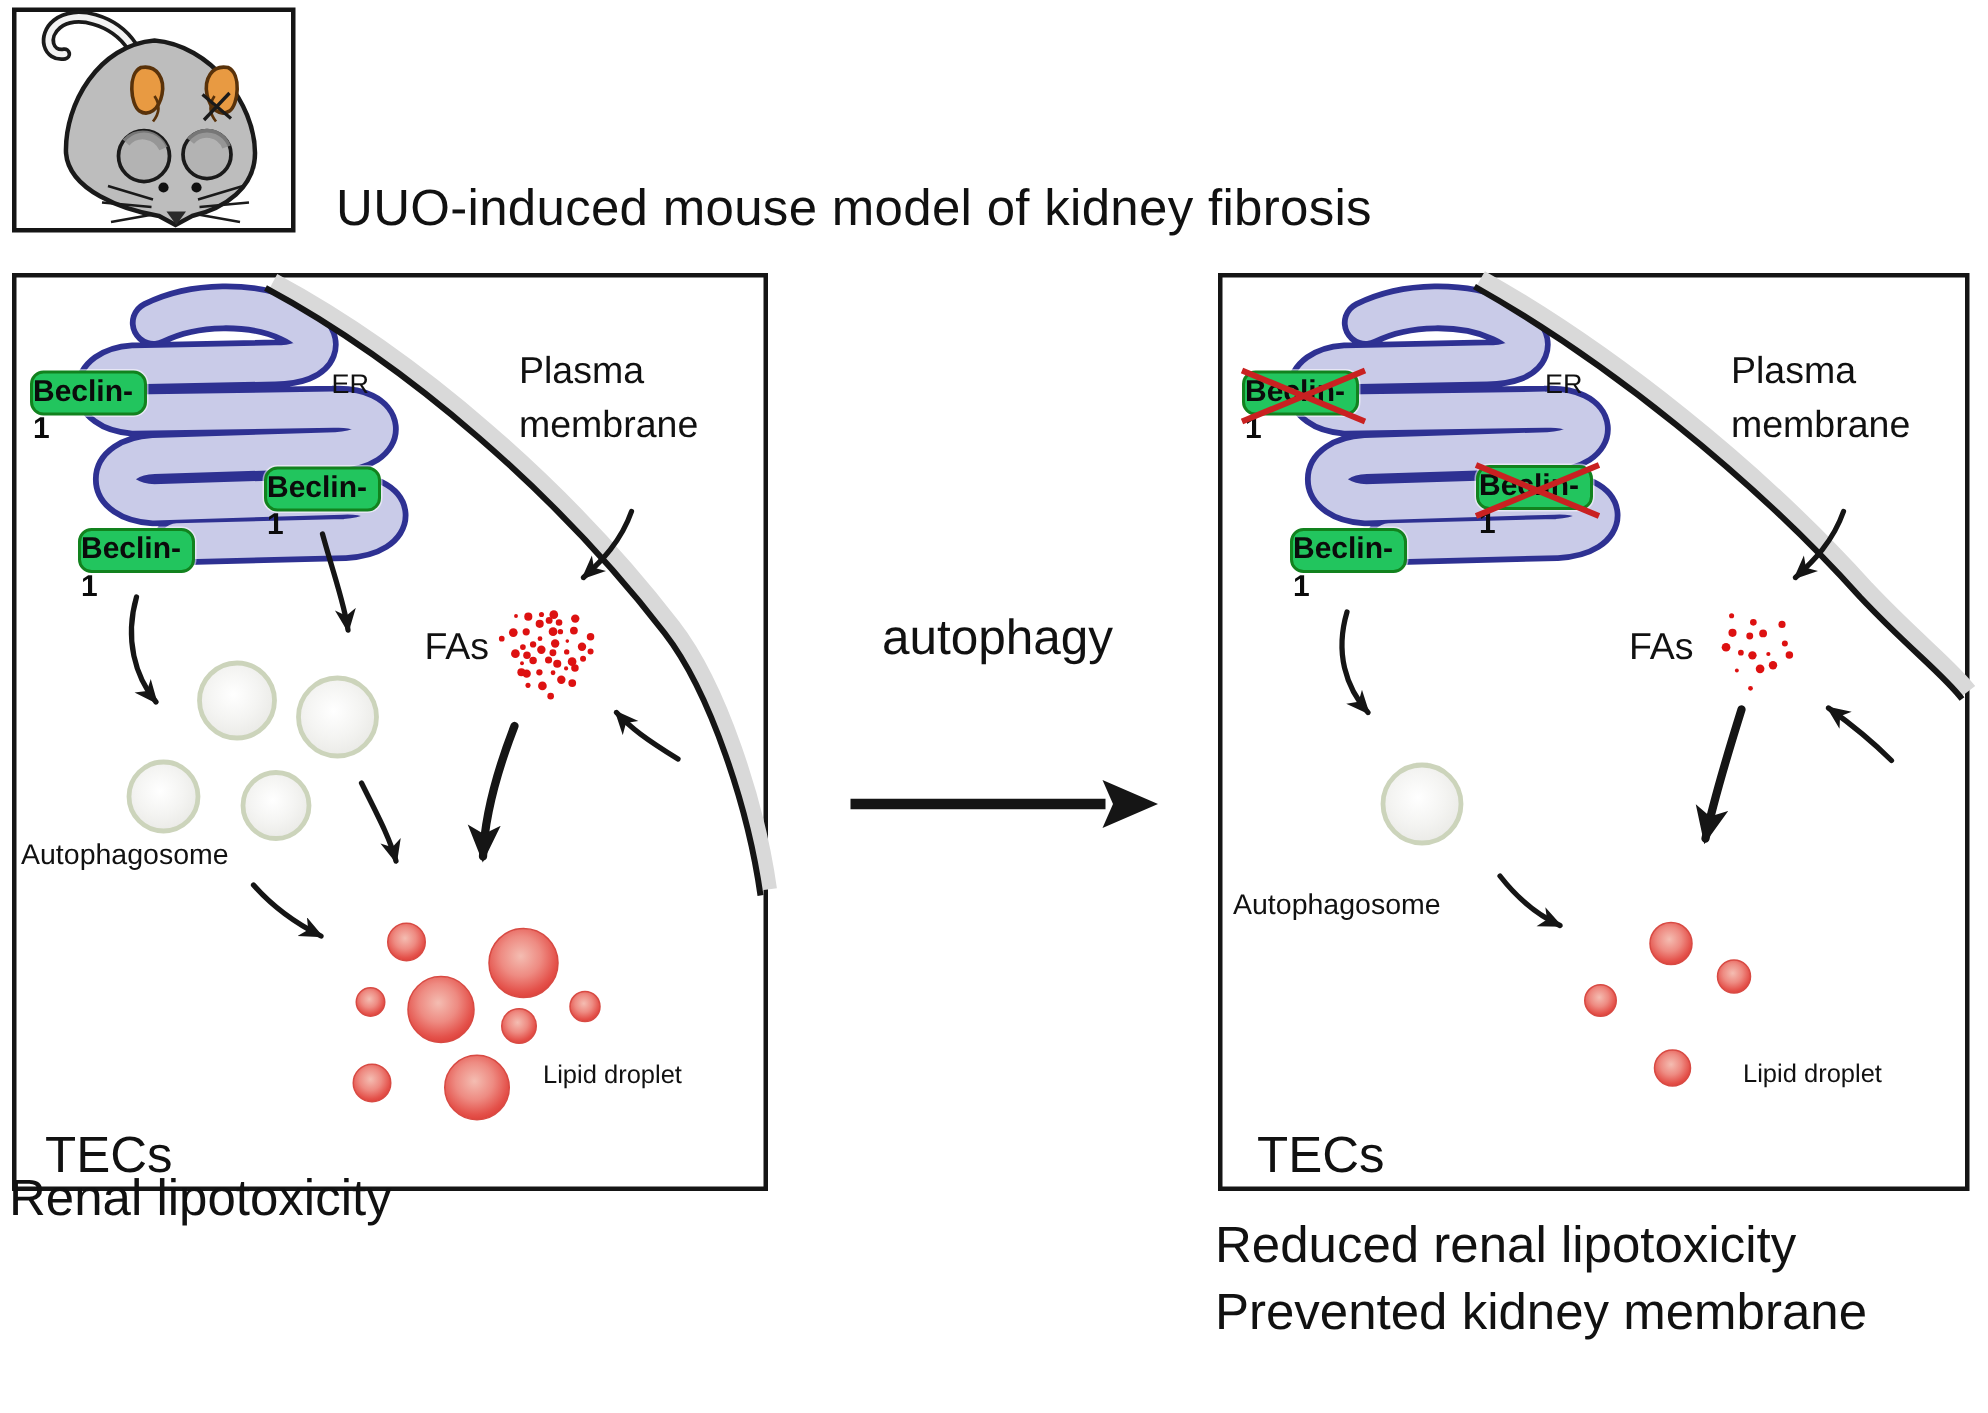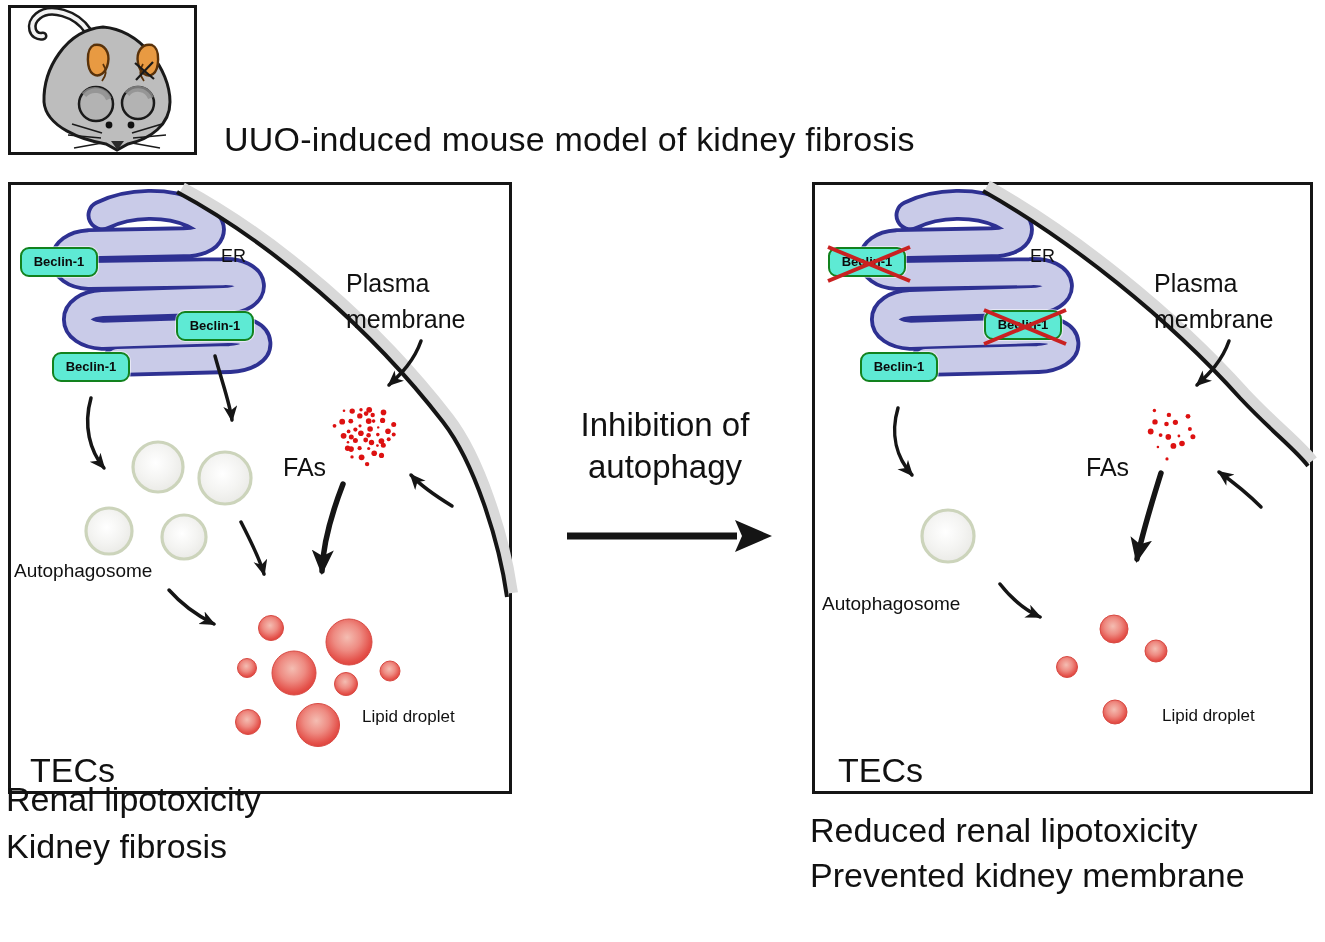--- a/index.html
+++ b/index.html
@@ -8,29 +8,29 @@
     font-family:"Liberation Sans",sans-serif;color:#111;text-decoration:underline;
   }
   .abs{position:absolute;}
   .panel{position:absolute;border:3px solid #151515;background:#ffffff;box-sizing:border-box;}
   #mouse-box{left:8px;top:5px;width:189px;height:150px;}
   #panel-left{left:8px;top:182px;width:504px;height:612px;}
   #panel-right{left:812px;top:182px;width:501px;height:612px;}
   #art{position:absolute;left:0;top:0;pointer-events:none;}
   .title{left:224px;top:120px;font-size:34px;letter-spacing:0.2px;}
   .lbl{position:absolute;white-space:nowrap;}
-  .lbl25{font-size:25px;margin-top:36px;}
+  .lbl25{font-size:25px;}
   .lbl23{font-size:19px;}
   .lbl24{font-size:17px;}
   .lbl26{font-size:34px;}
   .lbl27{font-size:18px;}
   .beclin{
-    position:absolute;width:78px;height:30px;background:#5eead4;
+    position:absolute;width:78px;height:30px;background:#22c55e;
     border:2.5px solid #12821e;border-radius:9px;box-sizing:border-box;
-    font-size:13px;font-weight:bold;color:#0b0b0b;text-align:center;line-height:25px;
+    font-size:20px;font-weight:bold;color:#0b0b0b;text-align:left;line-height:25px;
     box-shadow:0 0 0 1px rgba(255,255,255,.55);
   }
   .beclin svg.xmark{position:absolute;left:-5px;top:-5px;}
   .transition{left:545px;top:404px;width:240px;text-align:center;font-size:33px;line-height:42px;}
   .outcome{font-size:34px;line-height:47px;}
   #outcome-left{left:6px;top:776px;}
   #outcome-right{left:810px;top:808px;line-height:45px;}
 </style>
 </head>
 <body>
@@ -223,39 +223,37 @@
 
     <g>
       <line x1="567" y1="536" x2="737" y2="536" stroke="#151515" stroke-width="7"></line>
       <polygon points="735,520 772,536 735,552 742,536" fill="#151515"></polygon>
     </g>
   </svg>
 
   <div class="abs title">UUO-induced mouse model of kidney fibrosis</div>
 
   <div class="abs transition">
-    <div>Inhibition of</div>
     <div>autophagy</div>
   </div>
 
   <div class="lbl lbl27" style="left:221px;top:246px;">ER</div>
   <div class="lbl lbl25" style="left:346px;top:233px;">Plasma</div>
   <div class="lbl lbl25" style="left:346px;top:269px;">membrane</div>
   <div class="lbl lbl25" style="left:283px;top:417px;">FAs</div>
   <div class="lbl lbl23" style="left:14px;top:560px;">Autophagosome</div>
   <div class="lbl lbl24" style="left:362px;top:707px;">Lipid droplet</div>
   <div class="lbl lbl26" style="left:30px;top:751px;">TECs</div>
 
   <div class="beclin" style="left:20px;top:247px;"><span>Beclin-1</span></div>
   <div class="beclin" style="left:176px;top:311px;"><span>Beclin-1</span></div>
   <div class="beclin" style="left:52px;top:352px;"><span>Beclin-1</span></div>
 
   <div id="outcome-left" class="abs outcome">
     <div>Renal lipotoxicity</div>
-    <div>Kidney fibrosis</div>
   </div>
 
   <div class="lbl lbl27" style="left:1030px;top:246px;">ER</div>
   <div class="lbl lbl25" style="left:1154px;top:233px;">Plasma</div>
   <div class="lbl lbl25" style="left:1154px;top:269px;">membrane</div>
   <div class="lbl lbl25" style="left:1086px;top:417px;">FAs</div>
   <div class="lbl lbl23" style="left:822px;top:593px;">Autophagosome</div>
   <div class="lbl lbl24" style="left:1162px;top:706px;">Lipid droplet</div>
   <div class="lbl lbl26" style="left:838px;top:751px;">TECs</div>
 

